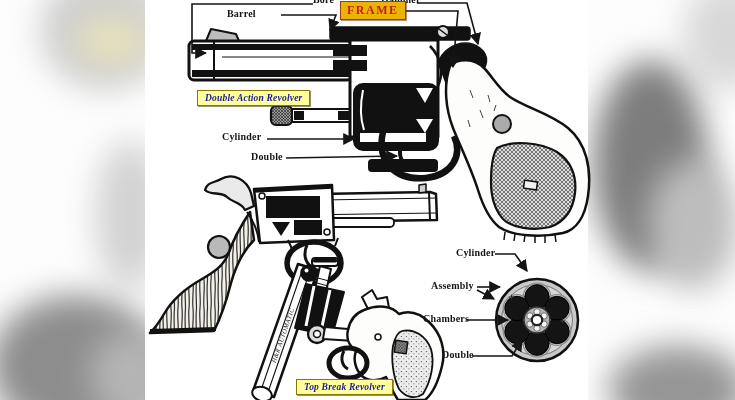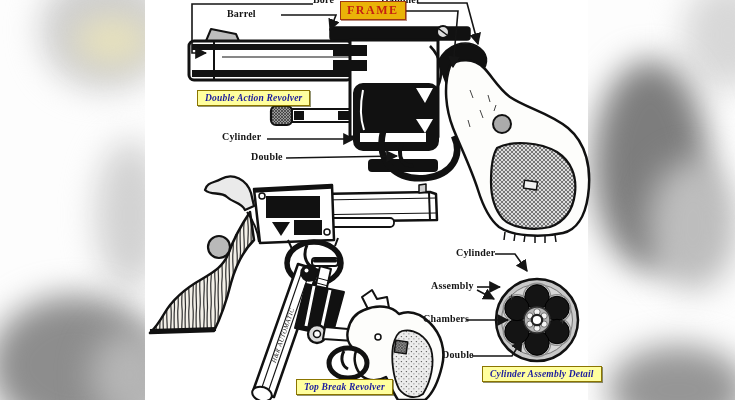--- a/index.html
+++ b/index.html
@@ -211,15 +211,14 @@
   <div class="callout" style="left:251px; top:151px;">Double</div>
 
   <div class="callout" style="left:456px; top:247px;">Cylinder</div>
   <div class="callout" style="left:431px; top:280px;">Assembly</div>
   <div class="callout" style="left:423px; top:313px;">Chambers</div>
   <div class="callout" style="left:442px; top:349px;">Double</div>
 
   <div class="frame-box" style="left:340px; top:1px;">FRAME</div>
   <div class="caption-box" style="left:197px; top:90px;">Double Action Revolver</div>
   <div class="caption-box" style="left:296px; top:379px;">Top Break Revolver</div>
-  <div class="caption-box" style="left:482px; top:366px;">Cylinder Assembly Detail</div>
 
 </div>
 
 </body></html>

